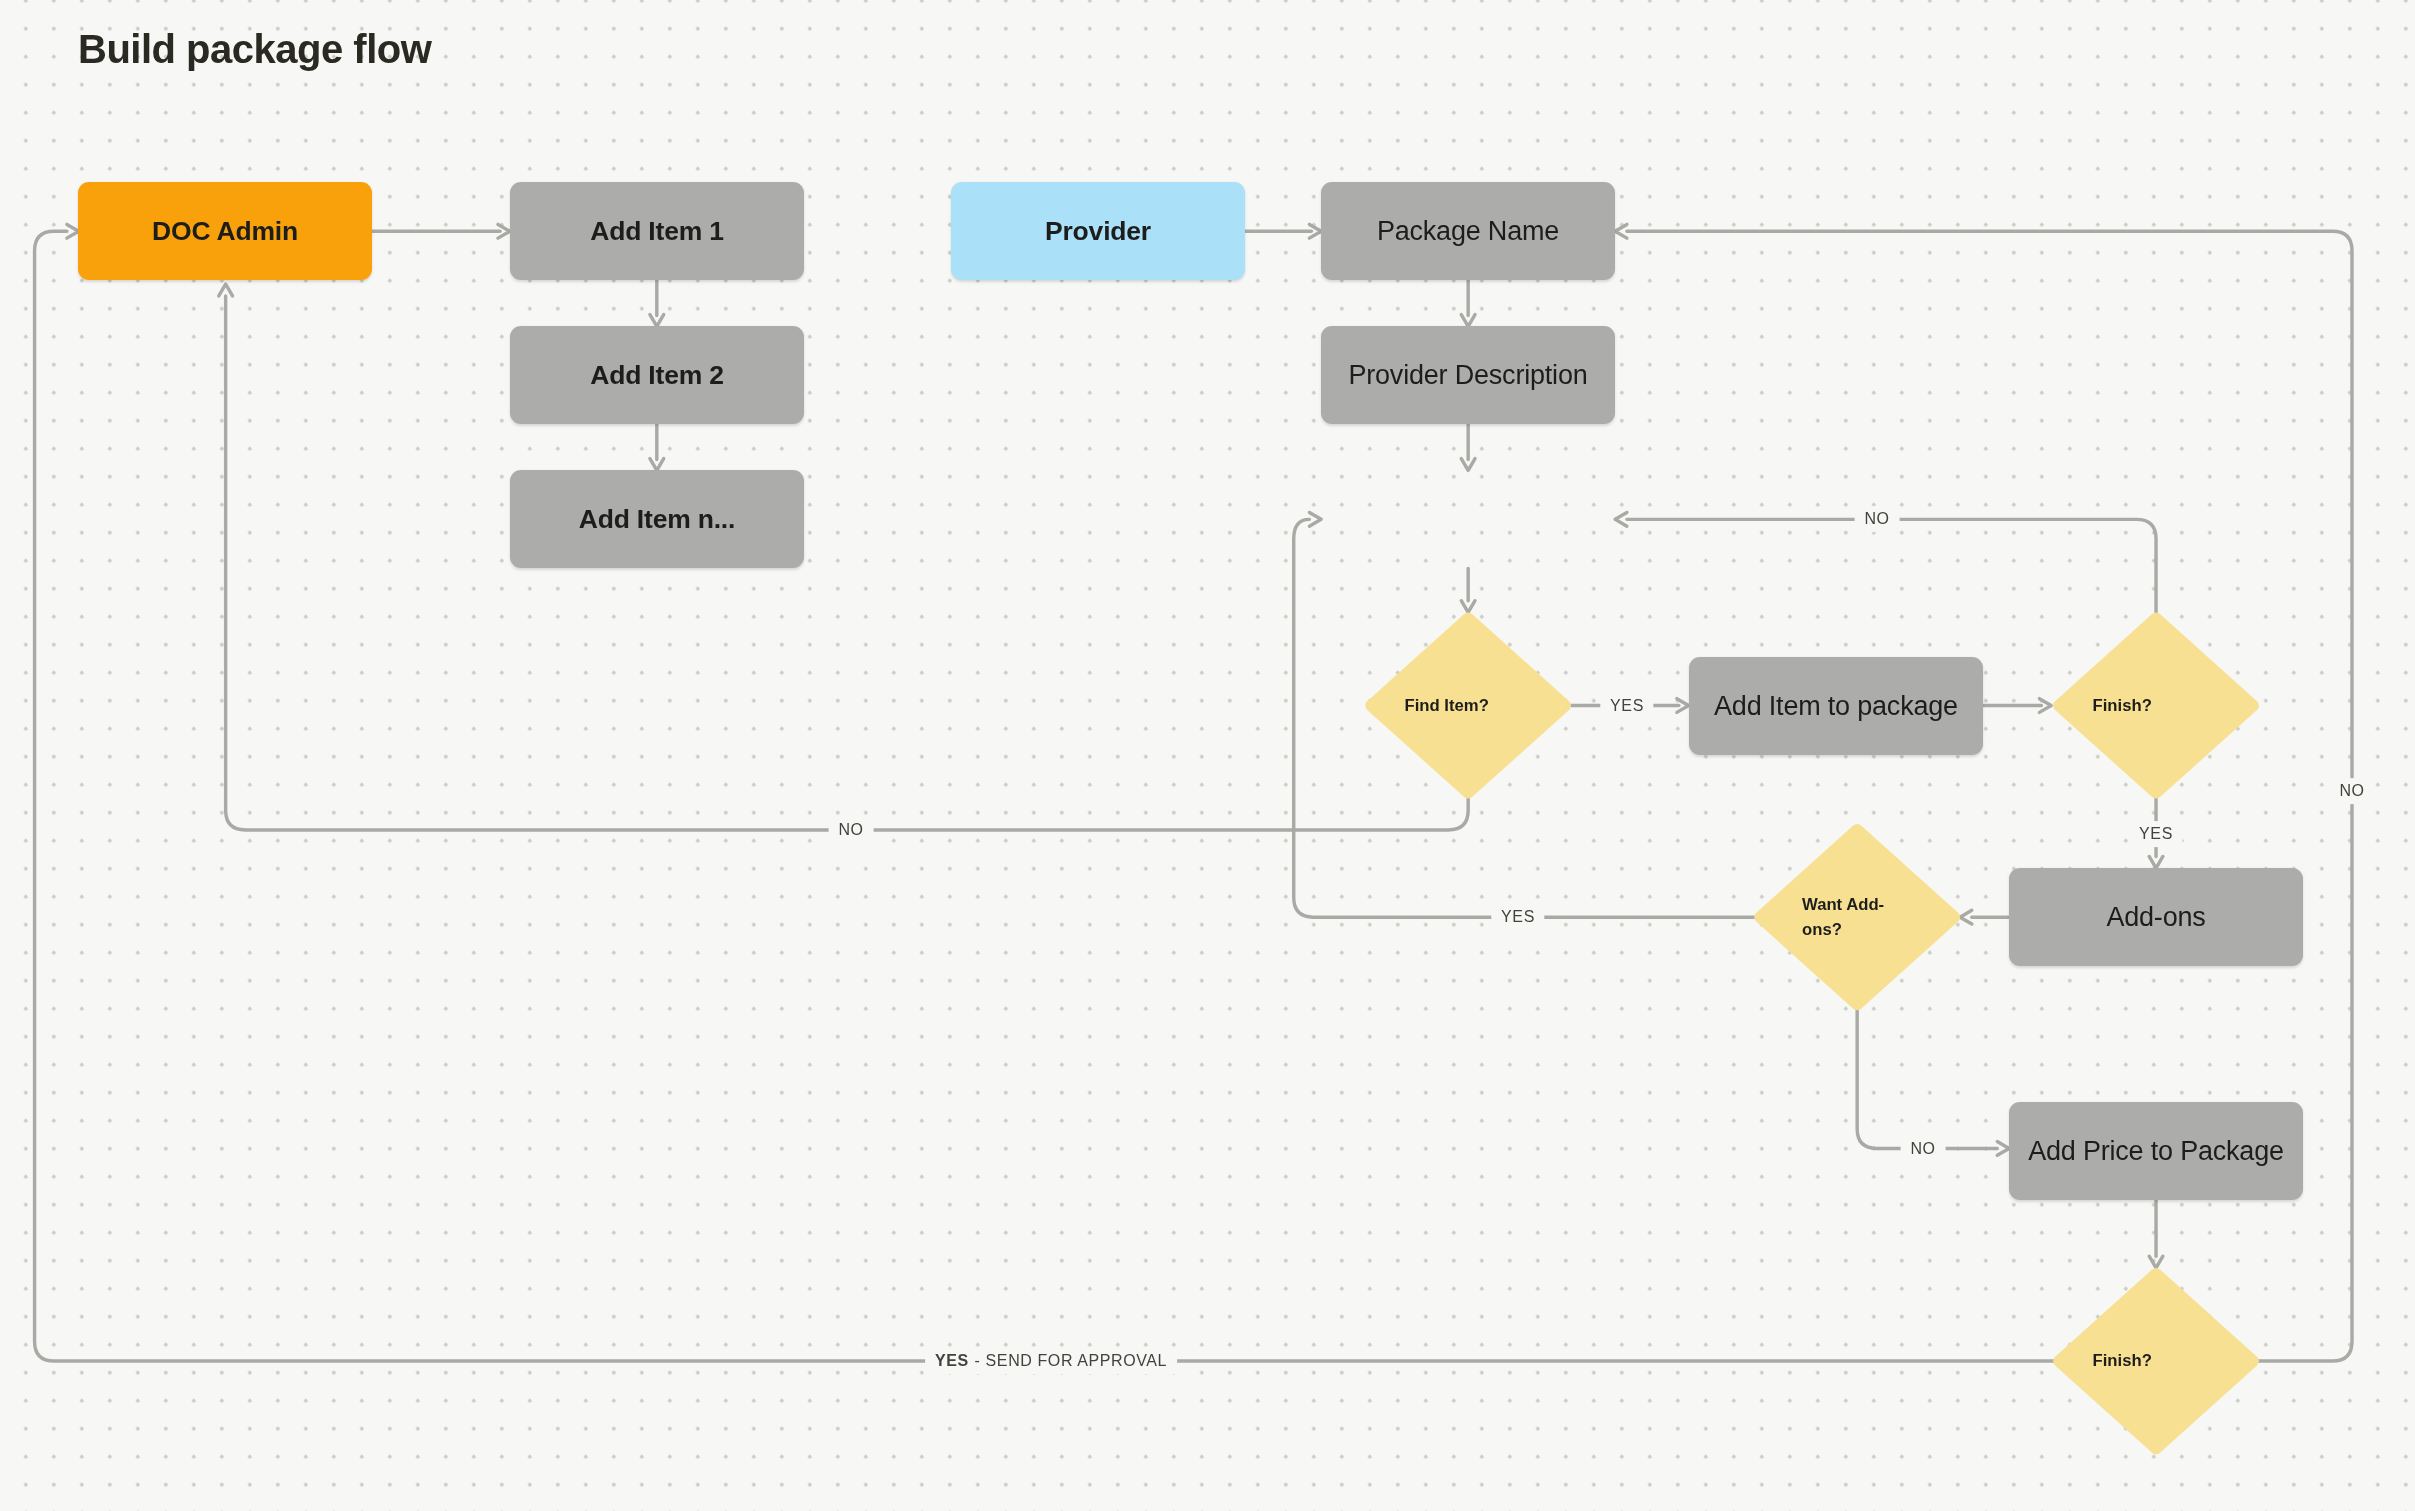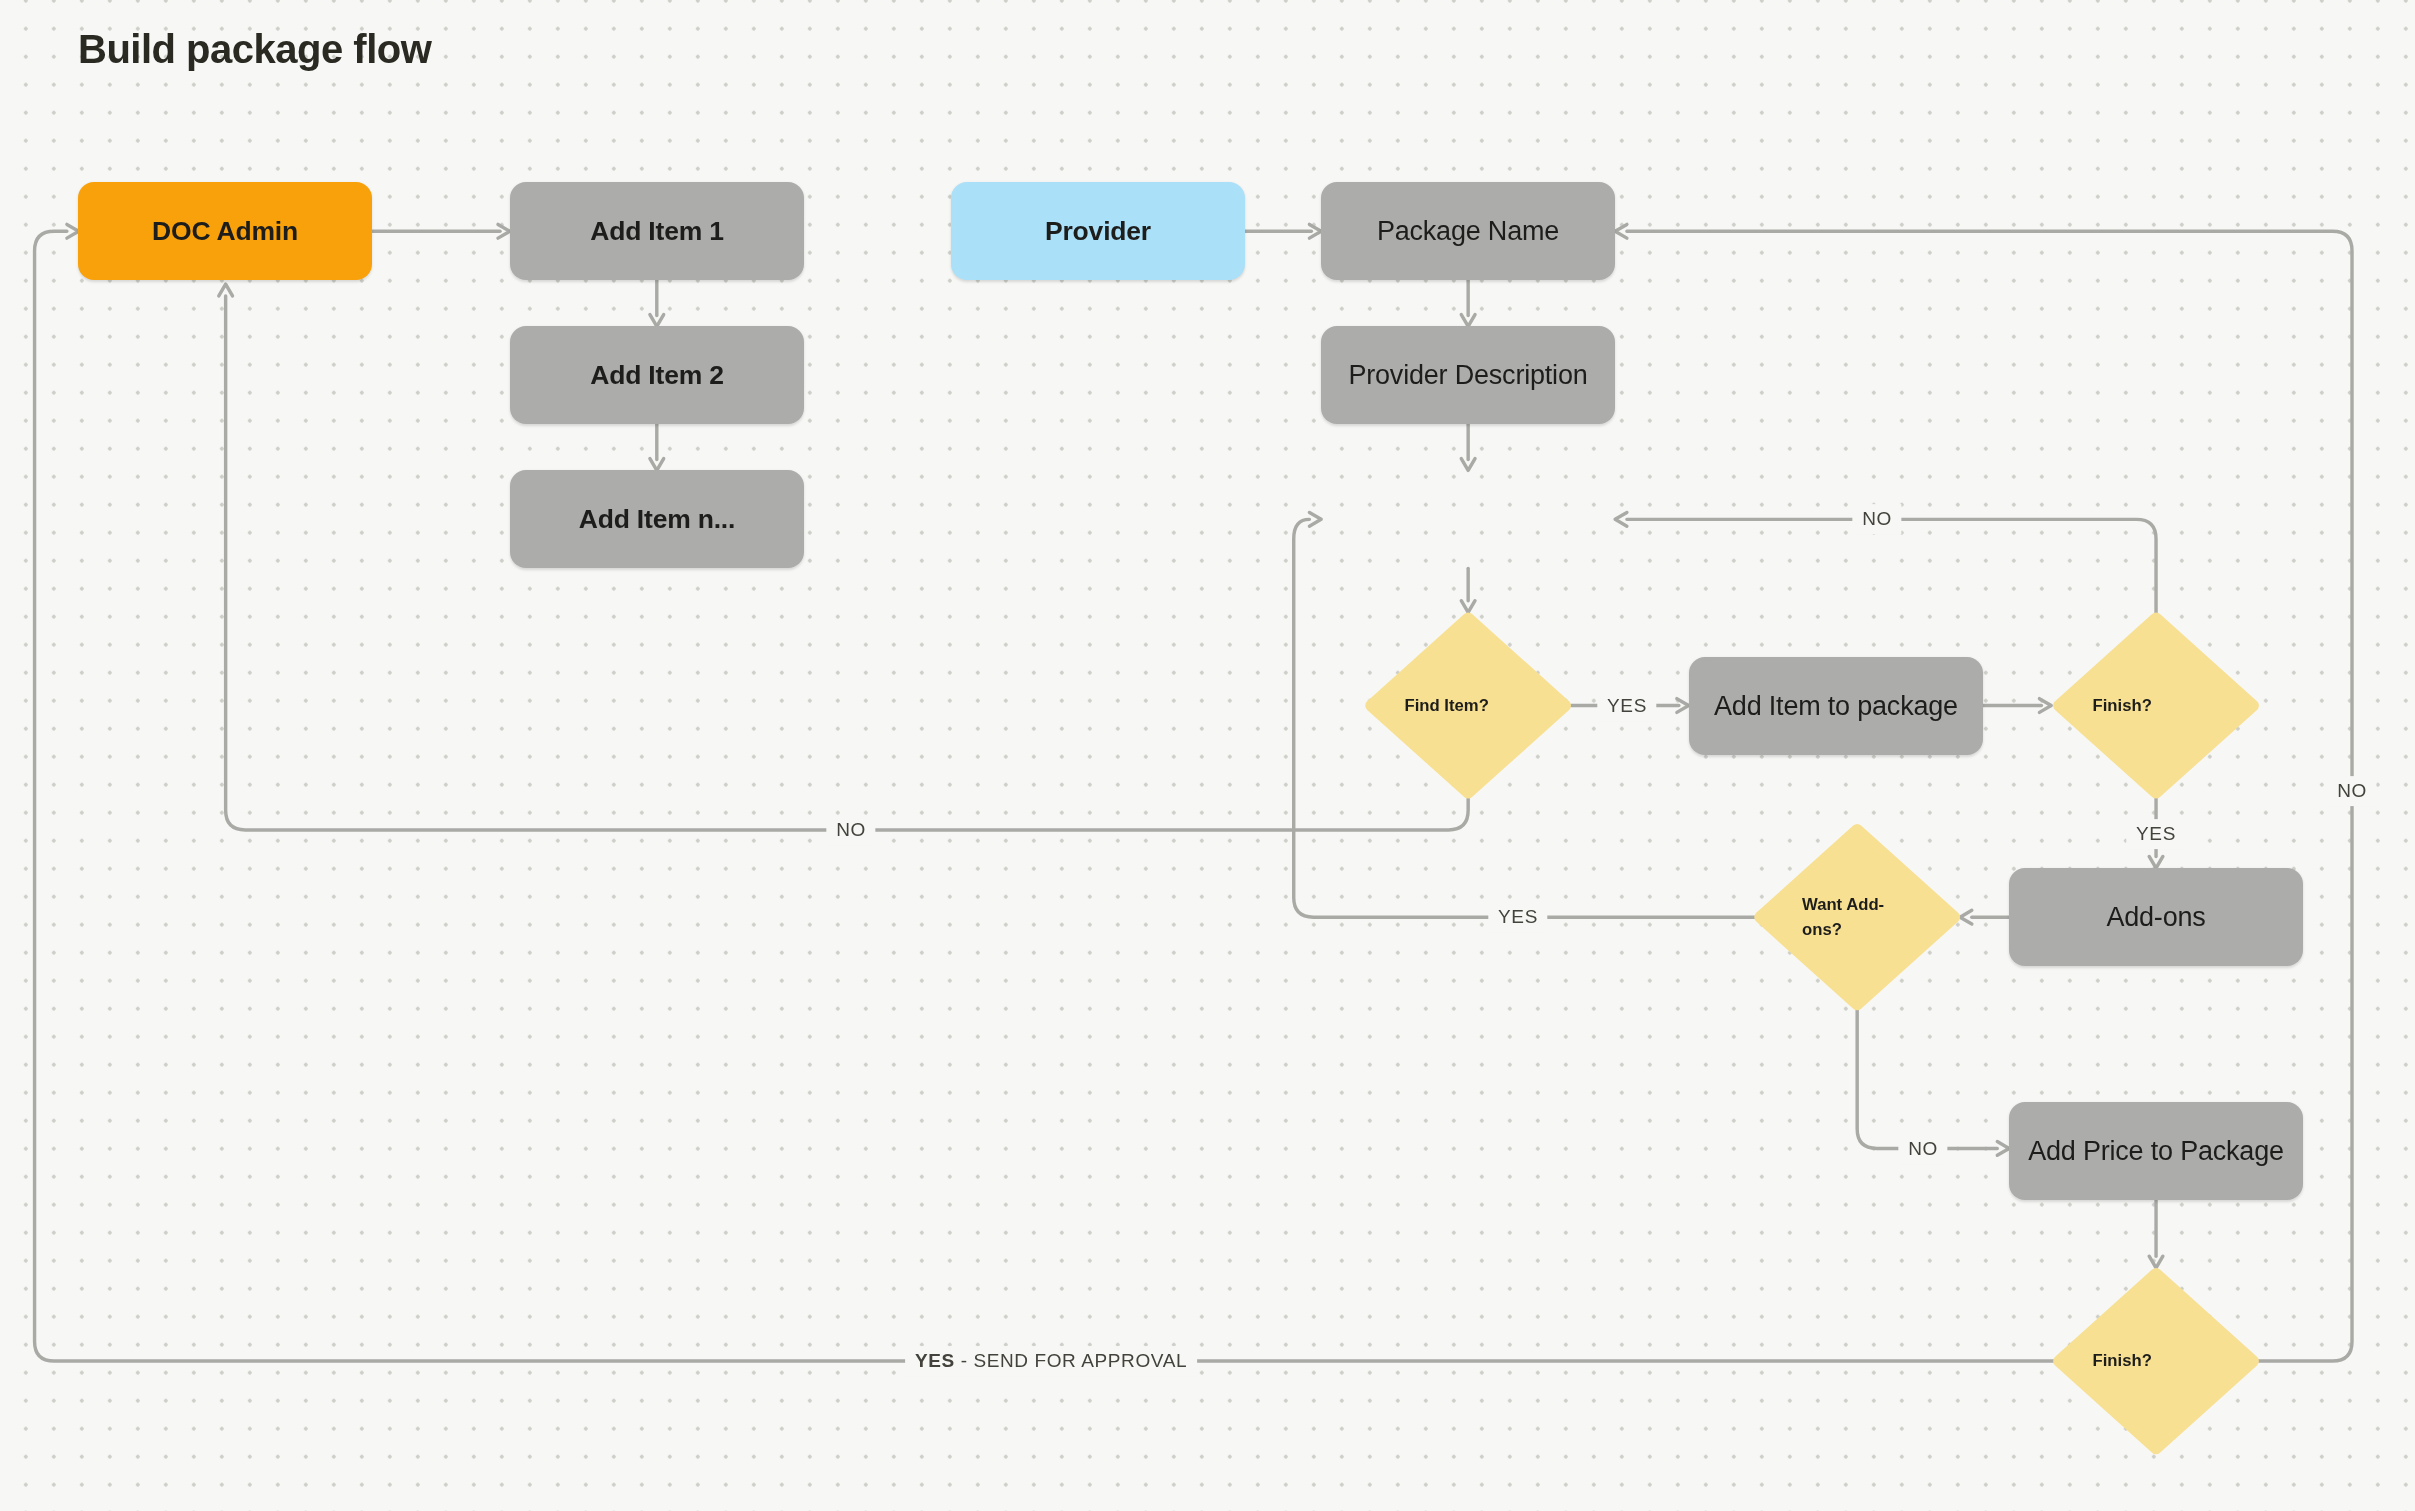--- a/index.html
+++ b/index.html
@@ -16,36 +16,36 @@
     position:relative;width:2415px;height:1511px;
     background-color:var(--canvas_bg);
     background-image:radial-gradient(circle,var(--dot) 1.6px,transparent 1.9px);
     background-size:28px 28px;
     background-position:11.8px 14.7px;
   }
   .edges{position:absolute;left:0;top:0;}
   .e{stroke:var(--line);stroke-width:3.5;fill:none;stroke-linecap:round;stroke-linejoin:round;}
   .diamond{fill:var(--node_yellow);stroke:var(--node_yellow);stroke-width:12;stroke-linejoin:round;}
   .node{
-    position:absolute;width:294px;height:98px;border-radius:16px;
+    position:absolute;width:294px;height:98px;border-radius:11px;
     background:var(--node_gray);display:flex;align-items:center;justify-content:center;
     text-align:center;box-shadow:0 1.5px 2.9px rgba(0,0,0,.13);
   }
   .node.orange{background:var(--node_orange);}
   .node.blue{background:var(--node_blue);margin-left:8px;}
   .lbl{color:var(--node_text);font-size:27px;font-weight:400;letter-spacing:-0.2px;}
   .lbl.bold{font-weight:700;font-size:26.5px;}
   .dlabel{
     position:absolute;transform:translate(-50%,-50%);width:127px;
     color:var(--node_text);font-size:16.7px;font-weight:700;line-height:1.5;
   }
   .elabel{
     position:absolute;transform:translate(-50%,-50%);white-space:nowrap;
     background:var(--canvas_bg);padding:3.9px 9.8px;
-    color:var(--label_text);font-size:19px;font-weight:400;letter-spacing:0.6px;
+    color:var(--label_text);font-size:16px;font-weight:400;letter-spacing:0.6px;
   }
   .elabel .b{font-weight:700;}
   .elabel .gap{display:inline-block;width:5.9px;}
   #title{
     position:absolute;left:78px;top:27.4px;
     color:var(--title_text);font-size:40px;font-weight:700;letter-spacing:-0.5px;
   }
 </style>
 </head>
 <body>

